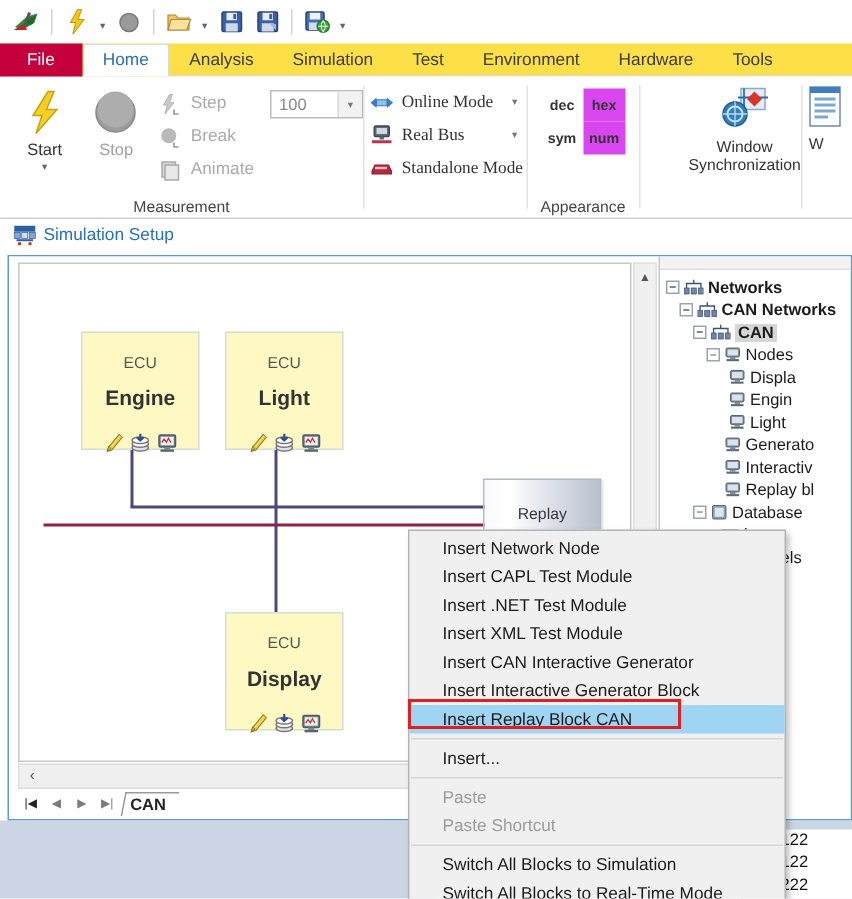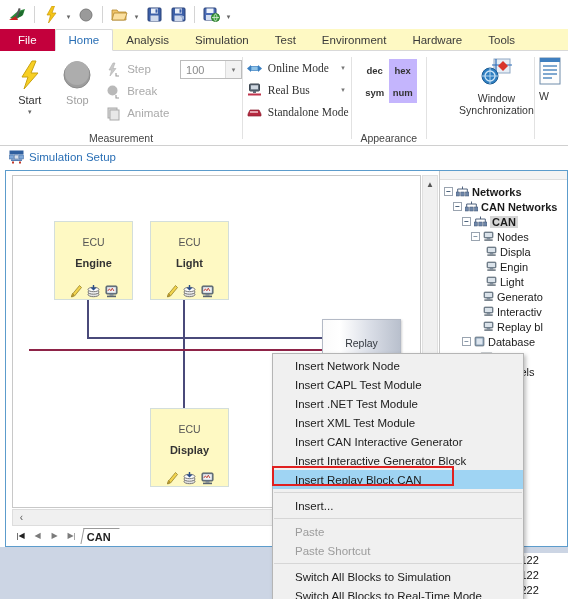--- a/index.html
+++ b/index.html
@@ -13,21 +13,21 @@
   }
   
   #qat {
     height:29px; background:#ffffff; display:flex; align-items:center;
     padding-left:6px; gap:0px; border-bottom:0;
   }
   .qat-btn { width:24px; height:24px; display:flex; align-items:center; justify-content:center; }
   .qat-sep { width:1px; height:17px; background:#d4d4d4; margin:0 4px; }
   .qat-caret { width:11px; height:22px; display:flex; align-items:flex-end; justify-content:center; padding-bottom:5px; color:#666; font-size:7px;}
   
-  #tabstrip { height:22px; background:#fef9c3; display:flex; align-items:flex-end; position:relative; }
+  #tabstrip { height:22px; background:#fde047; display:flex; align-items:flex-end; position:relative; }
   #tabstrip:after{ content:""; position:absolute; left:0; right:0; bottom:0; height:1px; background:#d9d9d9;}
   .tab {
     height:22px; padding:0 13px; display:flex; align-items:center; justify-content:center;
     font-size:11.5px; color:#3a3a3a; position:relative; z-index:2; white-space:nowrap;
   }
   .tab.file { background:#C3003C; color:#fff; padding:0 18px; height:22px; }
   .tab.active { color:#2a6fb5; background:#fff; border:1px solid #d9d9d9; border-bottom:1px solid #fff; border-radius:2px 2px 0 0; }
   
   #ribbon { height:95px; background:#fff; display:flex; position:relative; border-bottom:1px solid #d0d0d0;}
   .rgroup { display:flex; flex-direction:column; position:relative; height:95px; }
@@ -39,34 +39,34 @@
   .bigbtn.dis .lbl { color:#a0a0a0; }
   .bigbtn .caret { font-size:7px; color:#666; line-height:7px; margin-top:2px;}
   .smallbtn { display:flex; align-items:center; height:22px; gap:6px; padding-left:4px;}
   .smallbtn .lbl { font-size:11.5px; color:#333; white-space:nowrap;}
   .smallbtn.dis .lbl { color:#aaa; }
   .smallbtn .dd { margin-left:auto; font-size:7px; color:#777; padding-right:6px;}
   .spin { width:62px; height:19px; border:1px solid #bcbcbc; background:#fff; display:flex; align-items:center; font-size:11px; color:#8a8a8a; padding-left:5px; }
   .spin .sarrow { margin-left:auto; width:16px; height:17px; border-left:1px solid #dcdcdc; background:#f2f2f2; display:flex;align-items:center;justify-content:center; color:#777; font-size:7px;}
   .fmt-grid { display:grid; grid-template-columns:28px 28px; grid-template-rows:22px 22px; font-size:9.5px; }
   .fmt-cell { display:flex; align-items:center; justify-content:center; color:#333; font-weight:bold;}
-  .fmt-cell.on { background:#c4b5fd; }
+  .fmt-cell.on { background:#d946ef; }
   
   #docbar { height:22px; display:flex; align-items:center; gap:5px; padding-left:9px; background:#fff;}
   #docbar .t { color:#2a6fb5; font-size:11.5px;}
   
   #mainwin { position:absolute; left:5px; top:170px; right:0px; bottom:52px; border:1px solid #5c9ccc; background:#fff; display:flex;}
   #canvaspane { position:relative; flex:1; background:#fff; border-right:0px; overflow:hidden;}
   #canvas { position:absolute; left:6px; top:4px; right:18px; bottom:38px; border:1px solid #c8c8c8; background:#fff; overflow:hidden;}
   .ecu {
     position:absolute; width:79px; height:79px; background:#fef9c3; border:1px solid #d3dedb;
     display:flex; flex-direction:column; align-items:center;
   }
   .ecu .k { font-size:10.5px; color:#555; margin-top:14px;}
-  .ecu .n { font-size:11px; color:#333; font-weight:bold; margin-top:9px;}
+  .ecu .n { font-size:14px; color:#333; font-weight:bold; margin-top:9px;}
   .ecu .icons { display:flex; gap:5px; margin-top:16px;}
   .netblk {
     position:absolute; width:79px; height:70px;
     background:linear-gradient(to right,#fbfbfb 0%,#ffffff 22%,#d9dde6 62%,#b9c0cd 100%);
     border:1px solid #b4bac6; display:flex; flex-direction:column; align-items:center;
     box-shadow:1px 1px 2px rgba(0,0,0,.18);
   }
   .netblk .k{ font-size:10.5px; color:#33383f; margin-top:17px;}
   .netblk .n{ font-size:11px; color:#1c2026; font-weight:bold; margin-top:9px;}
   .busline { position:absolute; background:#4a4a7a; }

